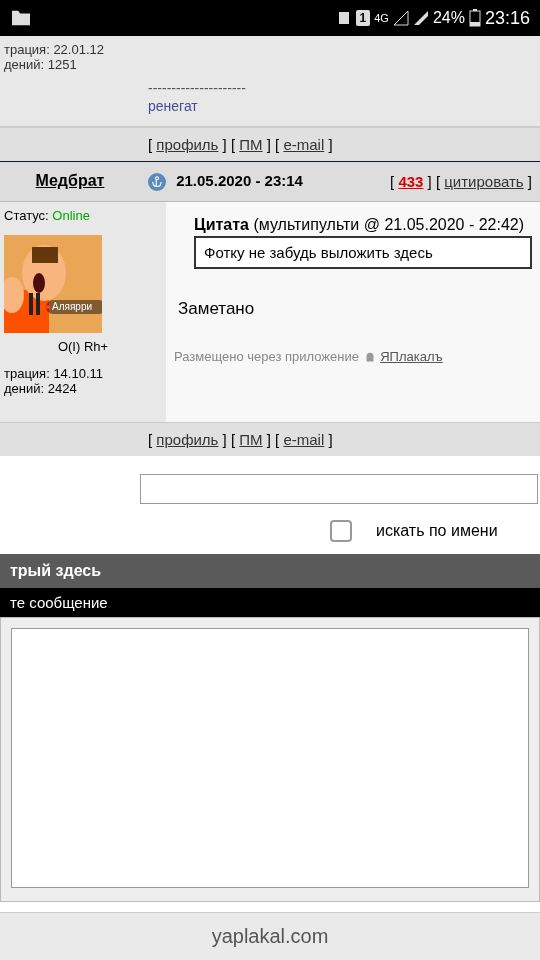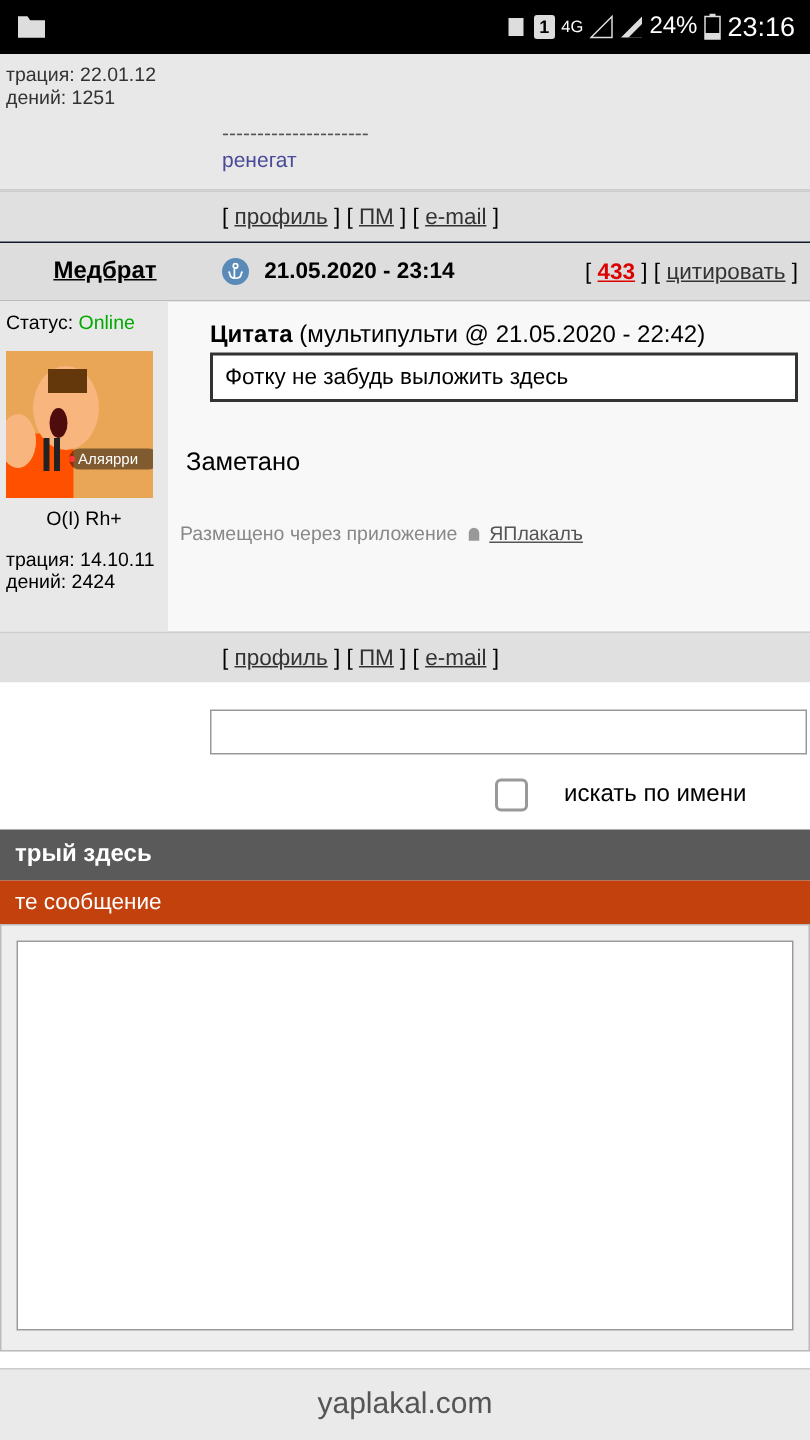--- a/index.html
+++ b/index.html
@@ -28,21 +28,21 @@
 .post2-header-left a { color: #000; text-decoration: underline; font-weight: bold; font-size: 16px; }
 .post2-header-right { flex: 1; padding: 10px 8px; display: flex; align-items: center; justify-content: space-between; font-size: 15px; }
 
 .anchor-icon { display: inline-flex; width: 18px; height: 18px; background: #5a8ab8; border-radius: 50%; vertical-align: middle; align-items: center; justify-content: center; margin-right: 6px; }
 .anchor-icon svg { width: 12px; height: 12px; fill: #fff; }
 
 .post-num { color: #d00; font-weight: bold; text-decoration: underline; }
 .quote-link { color: #333; text-decoration: underline; }
 
 .post2-body { display: flex; background: #f8f8f8; }
-.post2-left { width: 112px; padding: 6px 4px; background: #e8e8e8; font-size: 13px; }
+.post2-left { width: 166px; padding: 6px 4px; background: #e8e8e8; font-size: 13px; }
 .post2-right { flex: 1; padding: 12px 8px 20px; }
 
 .status-online { color: #0a0; }
 
 .avatar-img { width: 98px; height: 98px; display: block; filter: saturate(1.4); }
 
 .quote-block { margin-left: 20px; }
 .quote-title { font-size: 16px; padding: 2px 0; }
 .quote-title b { font-weight: bold; }
 .quote-content { border: 2px solid #333; padding: 6px 8px; font-size: 15px; background: #fff; }
@@ -52,21 +52,21 @@
 .app-note { font-size: 13px; color: #888; margin-top: 8px; }
 .app-note a { color: #555; text-decoration: underline; }
 .android-icon { display: inline-block; width: 14px; height: 14px; vertical-align: middle; }
 
 .search-row { padding: 18px 0 10px 140px; background: #fff; }
 .search-input { width: 398px; height: 30px; border: 1px solid #999; padding: 4px 8px; font-size: 14px; }
 .search-check-row { padding: 6px 0 12px 330px; display: flex; align-items: center; gap: 24px; font-size: 16px; }
 .checkbox { width: 22px; height: 22px; border: 2px solid #999; border-radius: 4px; background: #fff; }
 
 .quick-reply-header { background: #5a5a5a; color: #fff; padding: 8px 10px; font-size: 16px; font-weight: bold; }
-.quick-reply-subheader { background: #c2410c; color: #fff; padding: 6px 10px; font-size: 15px; }
+.quick-reply-subheader { background: #000000; color: #fff; padding: 6px 10px; font-size: 15px; }
 
 .reply-area { display: flex; background: #eee; border: 1px solid #bbb; }
 .reply-left { width: 70px; padding: 40px 6px 10px; font-size: 14px; text-align: right; color: #333; }
 .reply-left a { color: #333; text-decoration: underline; }
 .reply-right { flex: 1; padding: 10px; }
 .reply-textarea { width: 100%; height: 260px; border: 1px solid #999; background: #fff; resize: none; font-family: Arial; font-size: 14px; padding: 6px; }
 
 .footer-bar { position: absolute; bottom: 0; left: 0; right: 0; height: 48px; background: #eaeaea; display: flex; align-items: center; justify-content: center; font-size: 20px; color: #555; border-top: 1px solid #ccc; }
 </style>
 </head>

